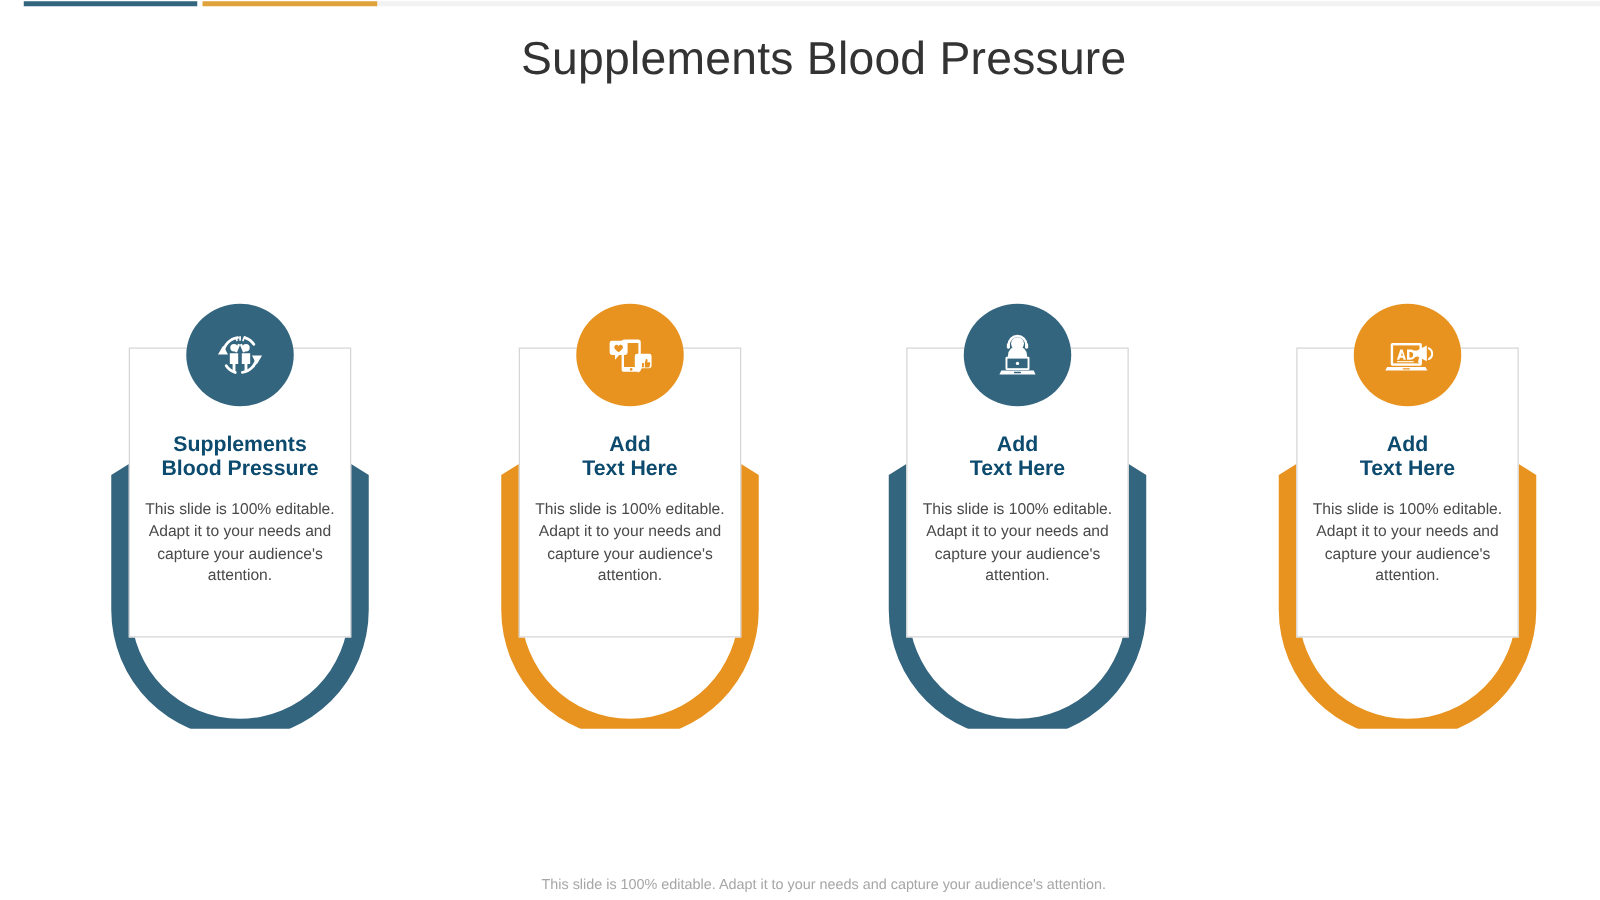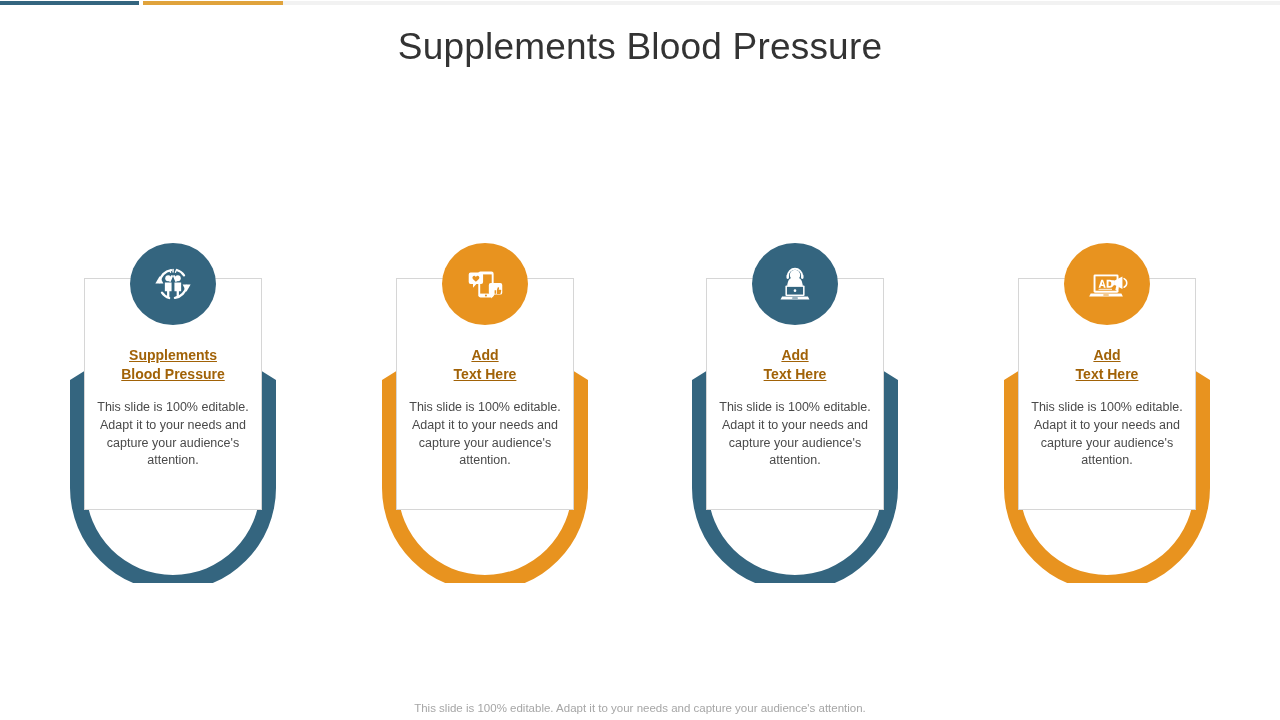--- a/index.html
+++ b/index.html
@@ -8,20 +8,21 @@
     height: 720px;
     background: #ffffff;
     font-family: "Liberation Sans", sans-serif;
     overflow: hidden;
   }
   .slide {
     position: relative;
     width: 1211px;
     height: 720px;
     background: #ffffff;
+    margin-left: 19px;
   }
 
   
   .topbar {
     position: absolute;
     top: 0; left: 0;
     width: 1280px;
     height: 6px;
     display: flex;
     align-items: center;
@@ -99,26 +100,25 @@
   }
 
   .card-text {
     position: absolute;
     left: 16px;
     top: 103px;
     width: 208px;
     text-align: center;
   }
   .card-heading {
-    font-size: 14px;
+    font-size: 17px;
     font-weight: bold;
-    color: #a16207;
+    color: #0c4a6e;
     line-height: 19px;
     white-space: pre-line;
-    text-decoration: underline;
   }
   .card-body {
     margin-top: 15px;
     font-size: 12.5px;
     font-weight: 400;
     color: #4a4a4a;
     line-height: 17.8px;
     padding: 0 28px;
   }
 

